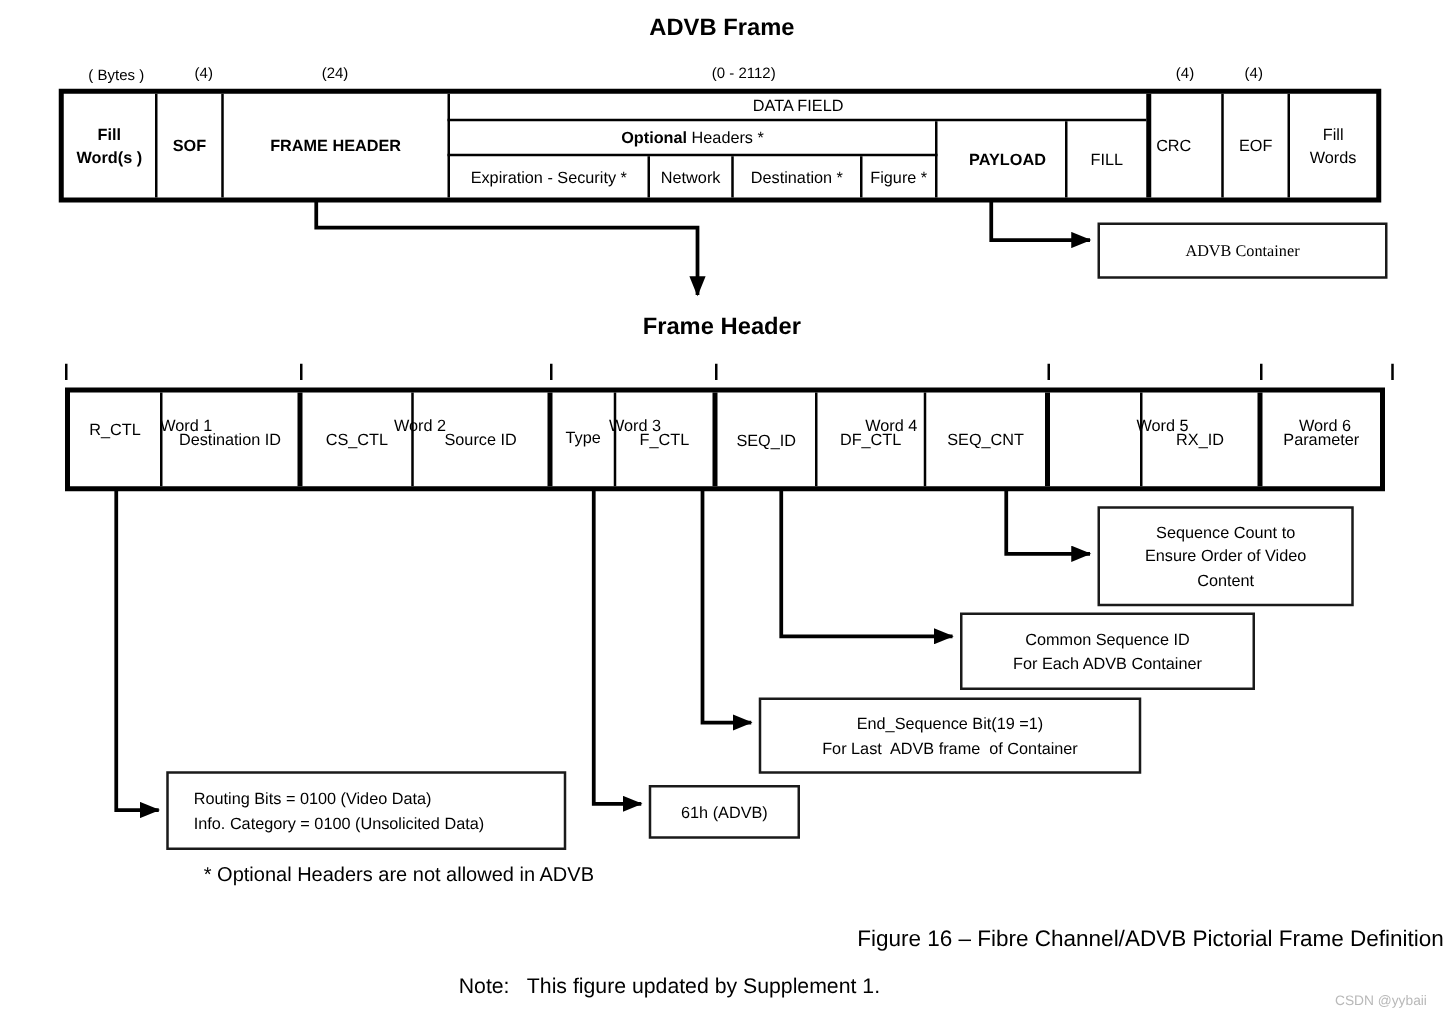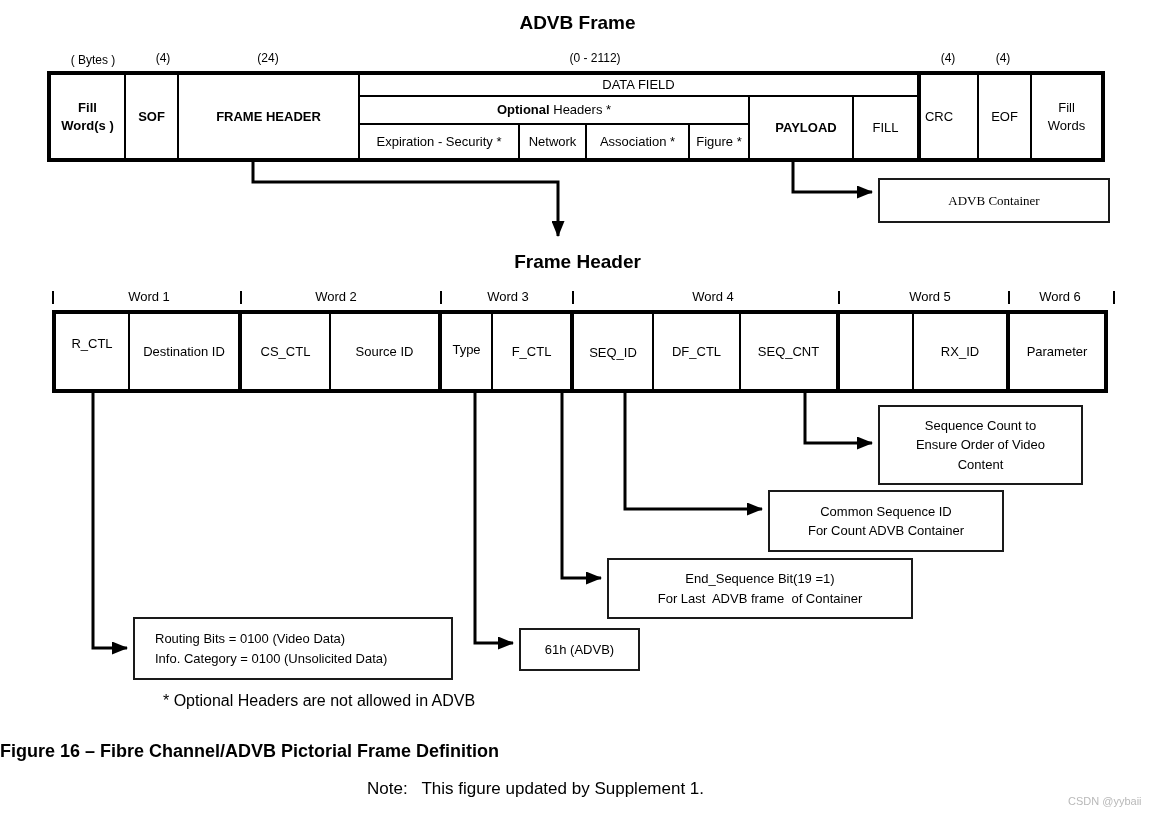--- a/index.html
+++ b/index.html
@@ -17,23 +17,23 @@
   }
   .bold{font-weight:bold;}
   .line{position:absolute;background:#000;}
   .tframe{position:absolute;border:4px solid #000;box-sizing:border-box;}
   .box{
     position:absolute;border:2px solid #1a1a1a;box-sizing:border-box;
     display:flex;align-items:center;justify-content:center;
     text-align:center;font-size:13px;line-height:1.5;white-space:pre-wrap;background:#fff;
   }
   .sizelabel{position:absolute;font-size:12px;text-align:center;width:90px;}
-  .wordlabel{position:absolute;font-size:13px;text-align:center;width:90px;}
+  .wordlabel{position:absolute;font-size:13px;text-align:center;width:90px;margin-top:44px;}
   .title{position:absolute;left:0;width:100%;text-align:center;font-weight:bold;font-size:19px;}
-  .caption{position:absolute;left:0;width:100%;text-align:left;font-weight:bold;font-size:18px;}
+  .caption{position:absolute;left:0;width:100%;text-align:right;font-weight:normal;font-size:18px;}
   .noteline{position:absolute;left:0;right:84px;text-align:center;font-size:17px;white-space:pre;}
   .footnote{position:absolute;font-size:16px;}
   .watermark{position:absolute;font-size:11px;color:#b9b9b9;}
   svg.overlay{position:absolute;left:0;top:0;}
   svg.overlay polyline{fill:none;stroke:#000;stroke-width:3;}
 </style>
 </head>
 <body>
 
 <div id="page">
@@ -66,21 +66,21 @@
   <div class="cell bold" style="left:51px;top:75px;width:73px;height:83px;">Fill
 Word(s )</div>
   <div class="cell bold" style="left:126px;top:75px;width:51px;height:83px;">SOF</div>
   <div class="cell bold" style="left:179px;top:75px;width:179px;height:83px;">FRAME HEADER</div>
   <div class="cell" style="left:360px;top:74px;width:557px;height:21px;">DATA FIELD</div>
   <div class="cell" style="left:360px;top:97px;width:388px;height:26px;">
     <span><b>Optional</b><span> Headers *</span></span>
   </div>
   <div class="cell" style="left:360px;top:125px;width:158px;height:33px;">Expiration - Security *</div>
   <div class="cell" style="left:520px;top:125px;width:65px;height:33px;">Network</div>
-  <div class="cell" style="left:587px;top:125px;width:101px;height:33px;">Association *</div>
+  <div class="cell" style="left:587px;top:125px;width:101px;height:33px;">Destination *</div>
   <div class="cell" style="left:690px;top:125px;width:58px;height:33px;">Figure *</div>
   <div class="cell bold" style="left:750px;top:97px;width:112px;height:61px;">PAYLOAD</div>
   <div class="cell" style="left:854px;top:97px;width:63px;height:61px;">FILL</div>
   <div class="cell" style="left:921px;top:75px;width:36px;height:83px;border-radius:17px;">CRC</div>
   <div class="cell" style="left:979px;top:75px;width:51px;height:83px;">EOF</div>
   <div class="cell" style="left:1032px;top:75px;width:69px;height:83px;">Fill
 Words</div>
 
   <div class="box" style="left:878px;top:178px;width:232px;height:45px;font-family:Liberation Serif, serif;">ADVB Container</div>
 
@@ -120,21 +120,21 @@
   <div class="cell" style="left:574px;top:314px;width:78px;height:77px;">SEQ_ID</div>
   <div class="cell" style="left:654px;top:314px;width:85px;height:75px;">DF_CTL</div>
   <div class="cell" style="left:741px;top:314px;width:95px;height:75px;">SEQ_CNT</div>
   <div class="cell" style="left:914px;top:314px;width:92px;height:75px;">RX_ID</div>
   <div class="cell" style="left:1010px;top:314px;width:94px;height:75px;">Parameter</div>
 
   <div class="box" style="left:878px;top:405px;width:205px;height:80px;">Sequence Count to
 Ensure Order of Video
 Content</div>
   <div class="box" style="left:768px;top:490px;width:236px;height:62px;">Common Sequence ID
-For Count ADVB Container</div>
+For Each ADVB Container</div>
   <div class="box" style="left:607px;top:558px;width:306px;height:61px;">End_Sequence Bit(19 =1)
 For Last  ADVB frame  of Container</div>
   <div class="box" style="left:133px;top:617px;width:320px;height:63px;justify-content:flex-start;text-align:left;padding-left:20px;">Routing Bits = 0100 (Video Data)
 Info. Category = 0100 (Unsolicited Data)</div>
   <div class="box" style="left:519px;top:628px;width:121px;height:43px;">61h (ADVB)</div>
 
   <svg class="overlay" width="1155" height="822" viewBox="0 0 1155 822">
     <defs>
       <marker id="arr" markerUnits="userSpaceOnUse" markerWidth="17" markerHeight="13" refX="15" refY="6.5" orient="auto">
         <path d="M0,0 L16,6.5 L0,13 Z" fill="#000"></path>

